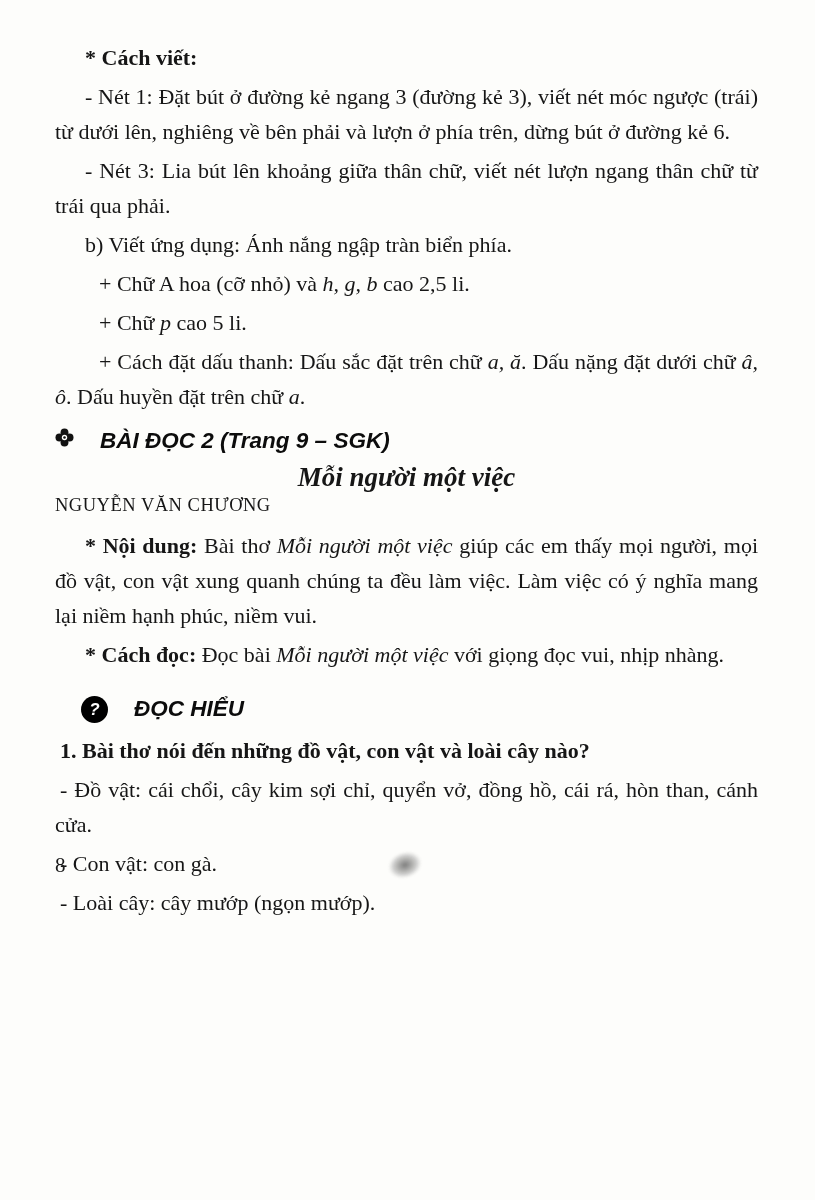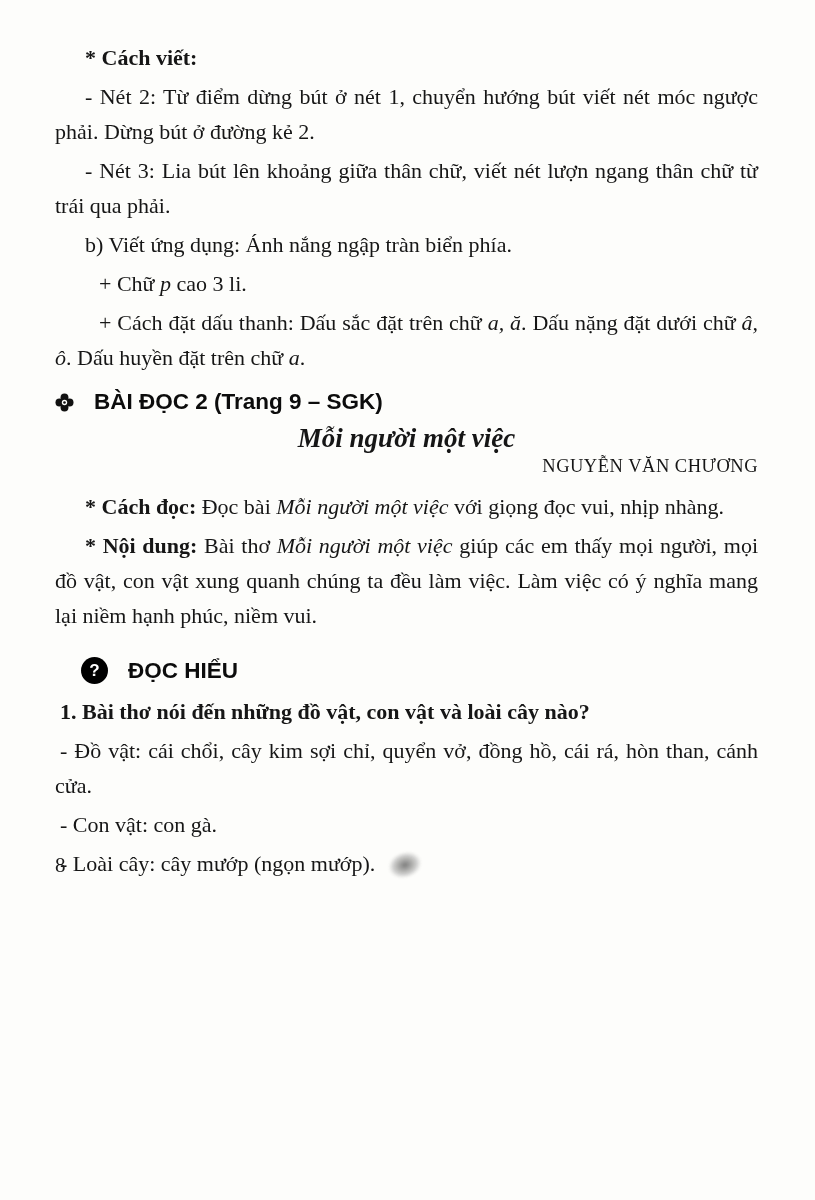--- a/index.html
+++ b/index.html
@@ -29,40 +29,41 @@
   .ind0 { text-indent: 5px; }
   .b { font-weight: bold; }
   .i { font-style: italic; }
   .section-heading {
     margin: 14px 0 8px 0;
     font-family: "Liberation Sans", "DejaVu Sans", sans-serif;
     font-size: 22.5px;
     font-weight: bold;
     color: #0c0c0c;
     display: flex;
-    align-items: center;
-    gap: 20px;
+    align-items: flex-start;
+    gap: 26px;
+    font-style: italic;
   }
   .doc-hieu {
     padding-left: 26px;
     margin-top: 24px;
     margin-bottom: 10px;
   }
   .flower { display: inline-flex; }
   .flower svg { display: block; fill: #111; }
   .poem-title {
     margin: 8px 0 2px 0;
     text-align: center;
     font-size: 27px;
     font-weight: bold;
     font-style: italic;
     font-family: "Liberation Serif", "DejaVu Serif", serif;
   }
   .poem-author {
-    text-align: right;
+    text-align: left;
     font-size: 18.5px;
     letter-spacing: 0.5px;
     margin: 0 0 12px 0;
   }
   .qmark {
     width: 27px;
     height: 27px;
     min-width: 27px;
     border-radius: 50%;
     background: #000;
@@ -93,45 +94,46 @@
     filter: blur(1px);
     pointer-events: none;
   }
 </style>
 </head>
 <body>
 
 <div class="page">
 
   <p class="para"><span class="b">* Cách viết:</span></p>
-  <p class="para"><span>- Nét 2: Từ điểm dừng bút ở nét 1, chuyển hướng bút viết nét móc ngược phải. Dừng bút ở đường kẻ 2.</span></p>
+  <p class="para"><span>- Nét 1: Đặt bút ở đường kẻ ngang 3 (đường kẻ 3), viết nét móc ngược (trái) từ dưới lên, nghiêng về bên phải và lượn ở phía trên, dừng bút ở đường kẻ 6.</span></p>
   <p class="para"><span>- Nét 3: Lia bút lên khoảng giữa thân chữ, viết nét lượn ngang thân chữ từ trái qua phải.</span></p>
   <p class="para"><span>b) Viết ứng dụng: Ánh nắng ngập tràn biển phía.</span></p>
-  <p class="para ind2"><span>+ Chữ </span><span class="i">p</span><span> cao 3 li.</span></p>
+  <p class="para ind2"><span>+ Chữ A hoa (cỡ nhỏ) và </span><span class="i">h, g, b</span><span> cao 2,5 li.</span></p>
+  <p class="para ind2"><span>+ Chữ </span><span class="i">p</span><span> cao 5 li.</span></p>
   <p class="para ind2"><span>+ Cách đặt dấu thanh: Dấu sắc đặt trên chữ </span><span class="i">a, ă</span><span>. Dấu nặng đặt dưới chữ </span><span class="i">â, ô</span><span>. Dấu huyền đặt trên chữ </span><span class="i">a</span><span>.</span></p>
 
   <h2 class="section-heading">
     <span class="flower">
       <svg viewBox="0 0 24 24" width="19" height="19" aria-hidden="true">
         <circle cx="12" cy="5.6" r="5"></circle>
         <circle cx="12" cy="18.4" r="5"></circle>
         <circle cx="5.6" cy="12" r="5"></circle>
         <circle cx="18.4" cy="12" r="5"></circle>
         <circle cx="12" cy="12" r="3.4" fill="#fdfdfb"></circle>
         <circle cx="12" cy="12" r="1.6"></circle>
       </svg>
     </span>
     <span>BÀI ĐỌC 2 (Trang 9 – SGK)</span>
   </h2>
 
   <h3 class="poem-title">Mỗi người một việc</h3>
   <div class="poem-author">NGUYỄN VĂN CHƯƠNG</div>
 
+  <p class="para"><span class="b">* Nội dung:</span><span> Bài thơ </span><span class="i">Mỗi người một việc</span><span> giúp các em thấy mọi người, mọi đồ vật, con vật xung quanh chúng ta đều làm việc. Làm việc có ý nghĩa mang lại niềm hạnh phúc, niềm vui.</span></p>
   <p class="para"><span class="b">* Cách đọc:</span><span> Đọc bài </span><span class="i">Mỗi người một việc</span><span> với giọng đọc vui, nhịp nhàng.</span></p>
-  <p class="para"><span class="b">* Nội dung:</span><span> Bài thơ </span><span class="i">Mỗi người một việc</span><span> giúp các em thấy mọi người, mọi đồ vật, con vật xung quanh chúng ta đều làm việc. Làm việc có ý nghĩa mang lại niềm hạnh phúc, niềm vui.</span></p>
 
   <h2 class="section-heading doc-hieu">
     <span class="qmark">?</span>
     <span>ĐỌC HIỂU</span>
   </h2>
 
   <p class="para ind0"><span class="b">1. Bài thơ nói đến những đồ vật, con vật và loài cây nào?</span></p>
   <p class="para ind0"><span>- Đồ vật: cái chổi, cây kim sợi chỉ, quyển vở, đồng hồ, cái rá, hòn than, cánh cửa.</span></p>
   <p class="para ind0"><span>- Con vật: con gà.</span></p>
   <p class="para ind0"><span>- Loài cây: cây mướp (ngọn mướp).</span></p>

